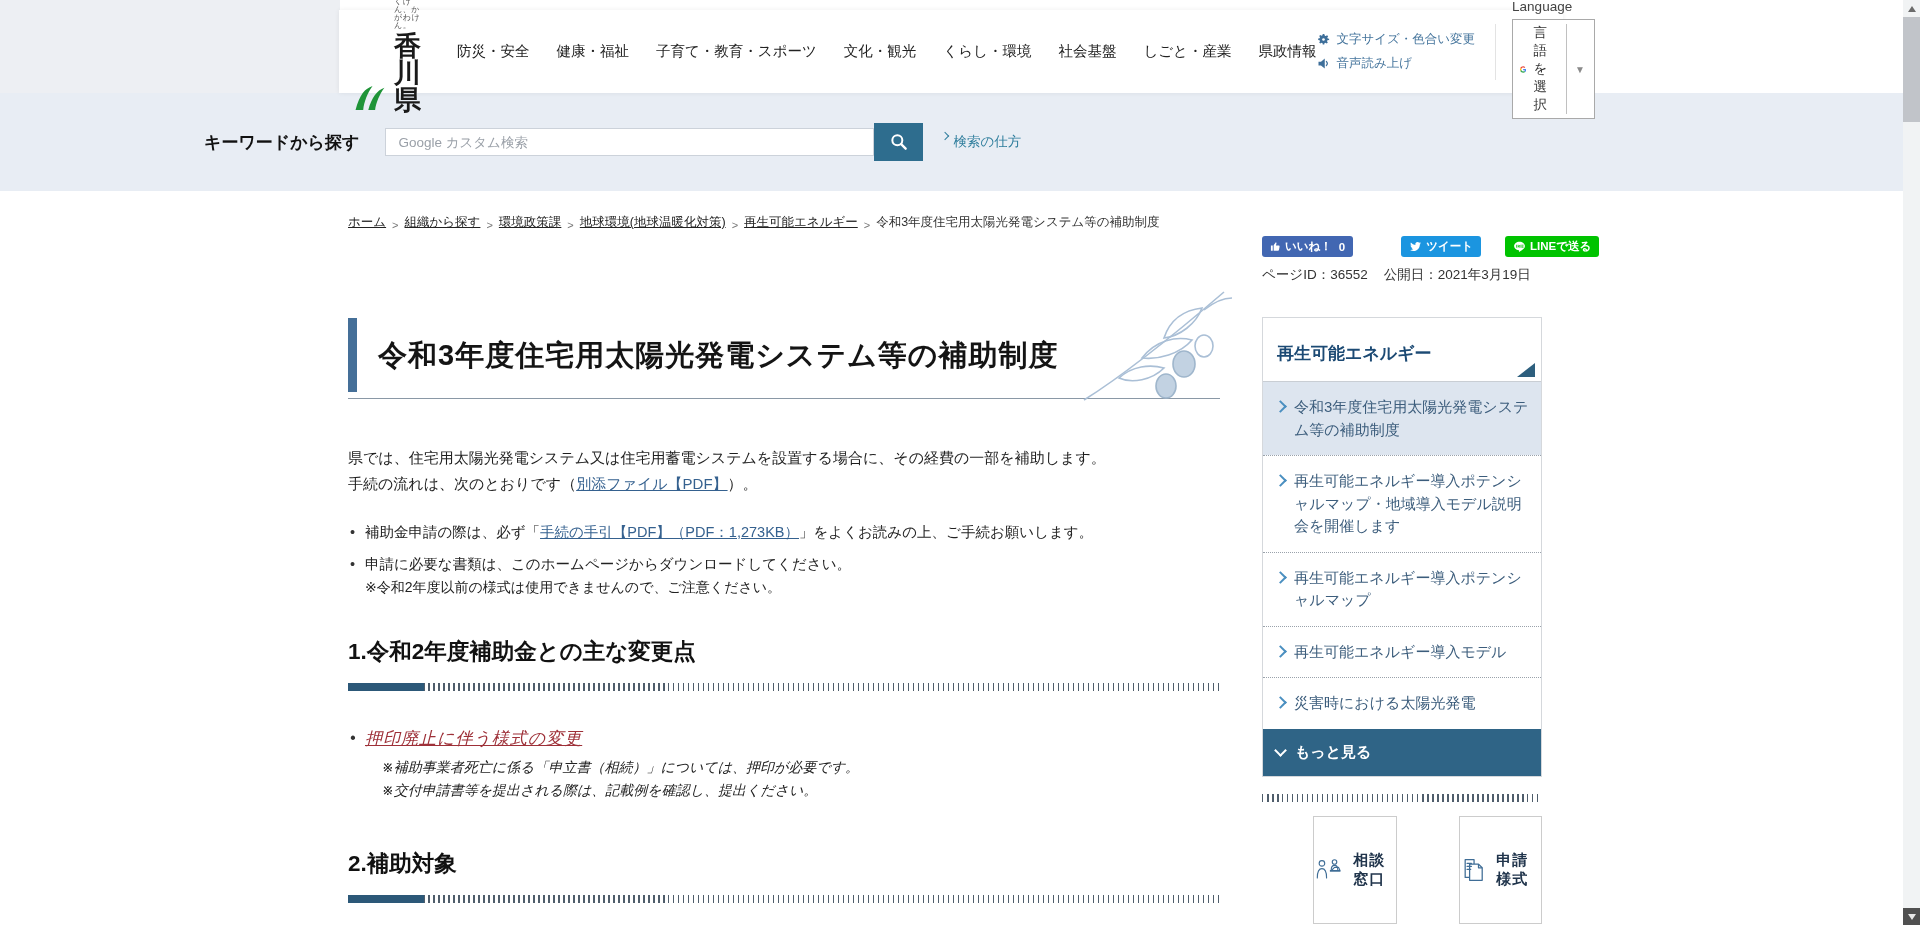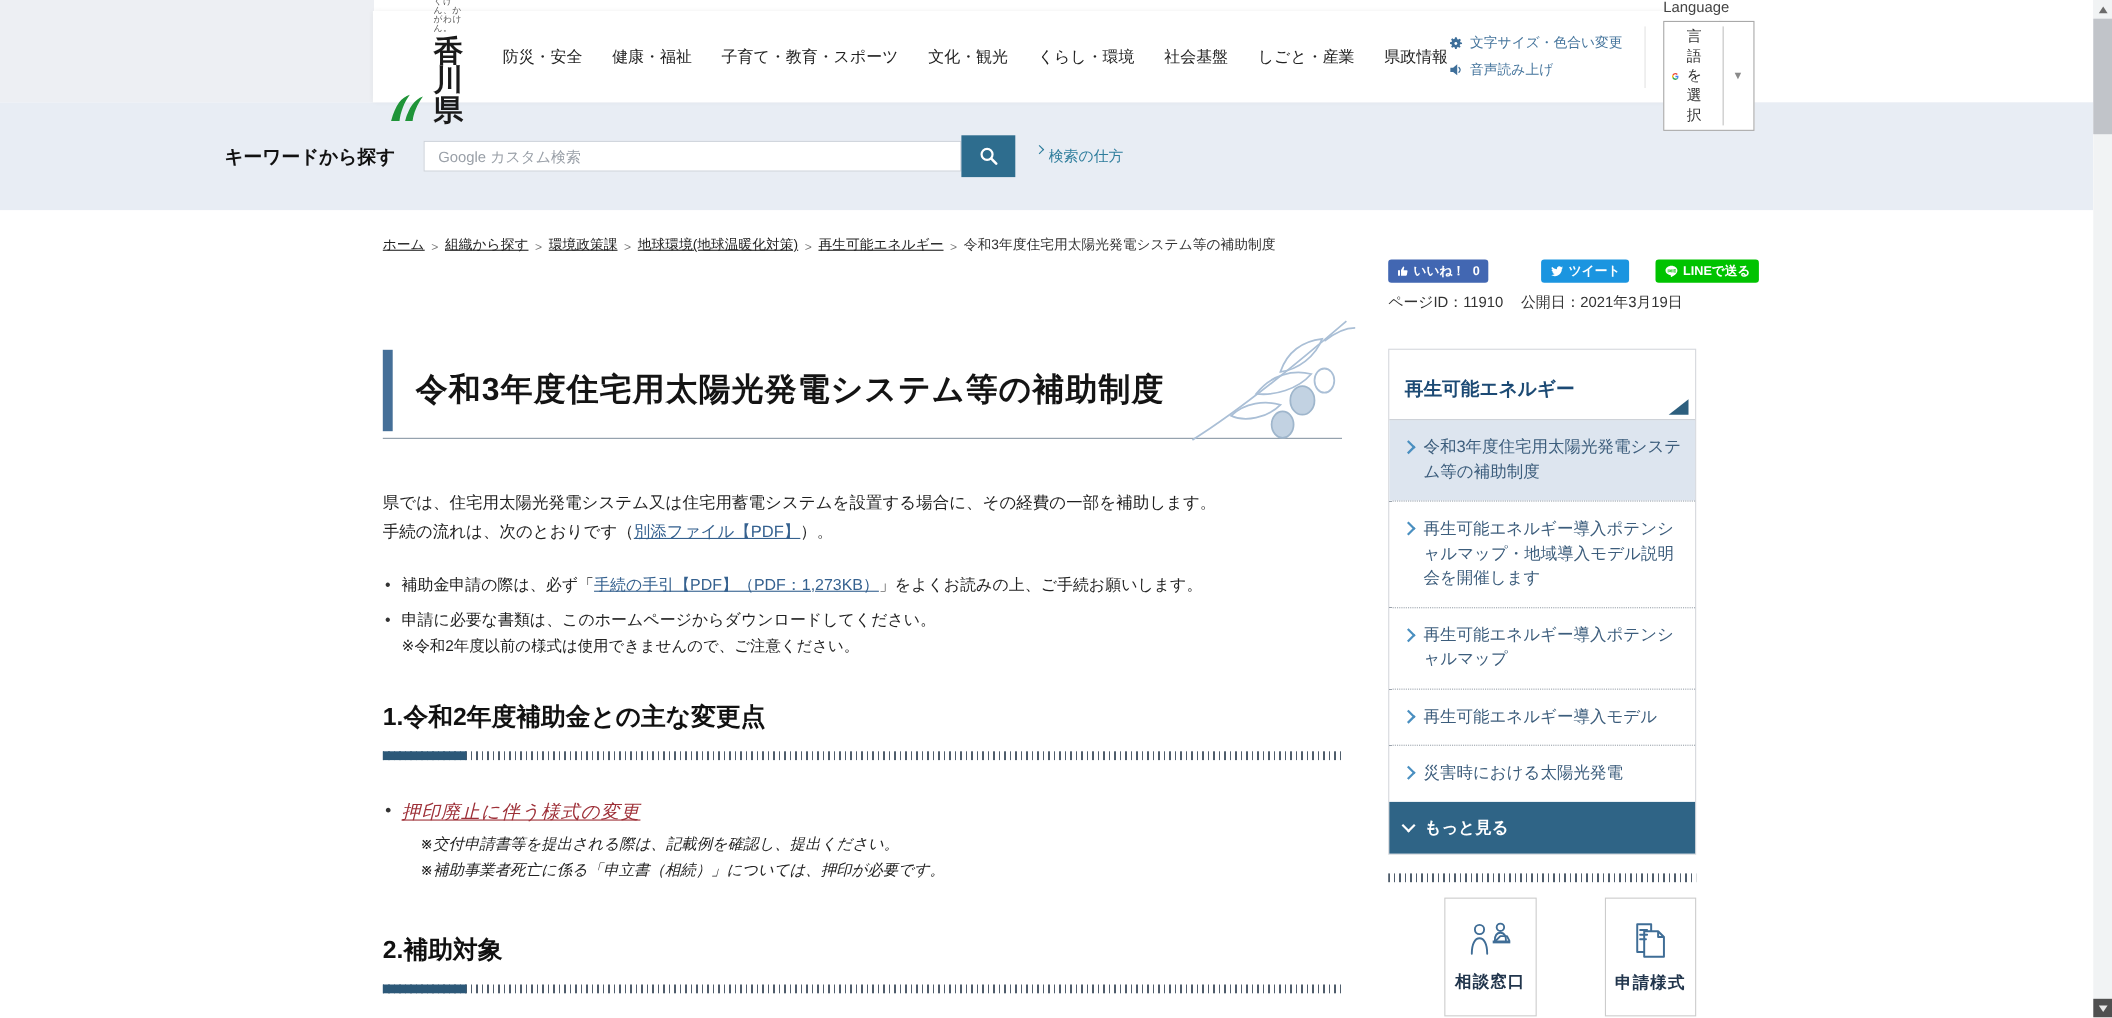--- a/index.html
+++ b/index.html
@@ -106,21 +106,21 @@
   .sidebar-list li.active{background:#dde5ef;}
   .sidebar-link .chev-r{flex:0 0 auto;margin-top:6px;color:#4a8fc0;}
   .more-bar{display:flex;align-items:center;gap:10px;background:#2f6486;color:#fff;font-size:15px;font-weight:bold;
     padding:14px 13px;cursor:pointer;}
   .more-bar .chev-d{color:#fff;margin-top:-3px;}
 
   .side-dotted{margin-top:17px;height:8px;
     background:repeating-linear-gradient(to right,#4f5d6b 0,#4f5d6b 1.5px,transparent 1.5px,transparent 5px);}
 
   .quick-grid{margin-top:14px;padding-left:7px;display:flex;gap:18px;}
-  .quick-box{width:117px;height:106px;background:#fff;border:1px solid #ccc;display:flex;flex-direction:column;
+  .quick-box{width:117px;height:106px;background:#fff;border:1px solid #ccc;display:flex;flex-direction:row;
     align-items:center;justify-content:center;gap:10px;text-decoration:none;margin-left:44px;}
   .quick-box .ql-label{font-size:15px;font-weight:bold;color:#21354c;letter-spacing:1px;}
 
   
   .chev-r{display:inline-block;width:7px;height:7px;border-top:2px solid currentColor;border-right:2px solid currentColor;transform:rotate(45deg);}
   .chev-d{display:inline-block;width:7px;height:7px;border-top:2px solid currentColor;border-right:2px solid currentColor;transform:rotate(135deg);}
 
   
   .scrollbar{position:absolute;right:0;top:0;width:17px;height:925px;background:#f1f3f4;z-index:20;}
   .scroll-btn{position:absolute;left:0;width:17px;height:17px;display:flex;align-items:center;justify-content:center;background:#f1f3f4;}
@@ -257,22 +257,22 @@
           <span class="note-line">※令和2年度以前の様式は使用できませんので、ご注意ください。</span>
         </li>
       </ul>
 
       <h2 class="sec-heading">1.令和2年度補助金との主な変更点</h2>
       <div class="sec-divider"></div>
 
       <div class="change-item">
         <a class="maroon-link">押印廃止に伴う様式の変更</a>
         <div class="change-notes">
+          <div>※補助事業者死亡に係る「申立書（相続）」については、押印が必要です。</div>
           <div>※交付申請書等を提出される際は、記載例を確認し、提出ください。</div>
-          <div>※補助事業者死亡に係る「申立書（相続）」については、押印が必要です。</div>
         </div>
       </div>
 
       <h2 class="sec-heading sec2-heading">2.補助対象</h2>
       <div class="sec-divider"></div>
     </div>
 
     <aside class="side-col">
       <div class="social-row">
         <a class="sns-btn fb-btn">
@@ -291,21 +291,21 @@
         <a class="sns-btn line-btn">
           <svg width="13" height="13" viewBox="0 0 24 24">
             <path fill="#fff" d="M12 3C6.5 3 2 6.6 2 11c0 3.9 3.5 7.2 8.2 7.9.3.1.8.2.9.5.1.3.1.7 0 1l-.1.9c0 .3-.2 1 .9.6 1.1-.5 6-3.5 8.2-6A7.2 7.2 0 0022 11c0-4.4-4.5-8-10-8z"></path>
             <path stroke="#00c300" stroke-width="1.3" fill="none" stroke-linecap="round" d="M6.5 9.5v4M9.3 9.5v4l2.4-4v4M14.5 9.5v4M16.5 13.5h2.3M16.5 9.5h2.3M16.5 11.5h2"></path>
           </svg>
           <span>LINEで送る</span>
         </a>
       </div>
 
       <div class="meta-row">
-        <span>ページID：11910</span>
+        <span>ページID：36552</span>
         <span>公開日：2021年3月19日</span>
       </div>
 
       <div class="sidebar-box">
         <div class="sidebar-title">
           <span>再生可能エネルギー</span>
           <span class="sb-tri"></span>
         </div>
         <ul class="sidebar-list">
           <li class="active">

